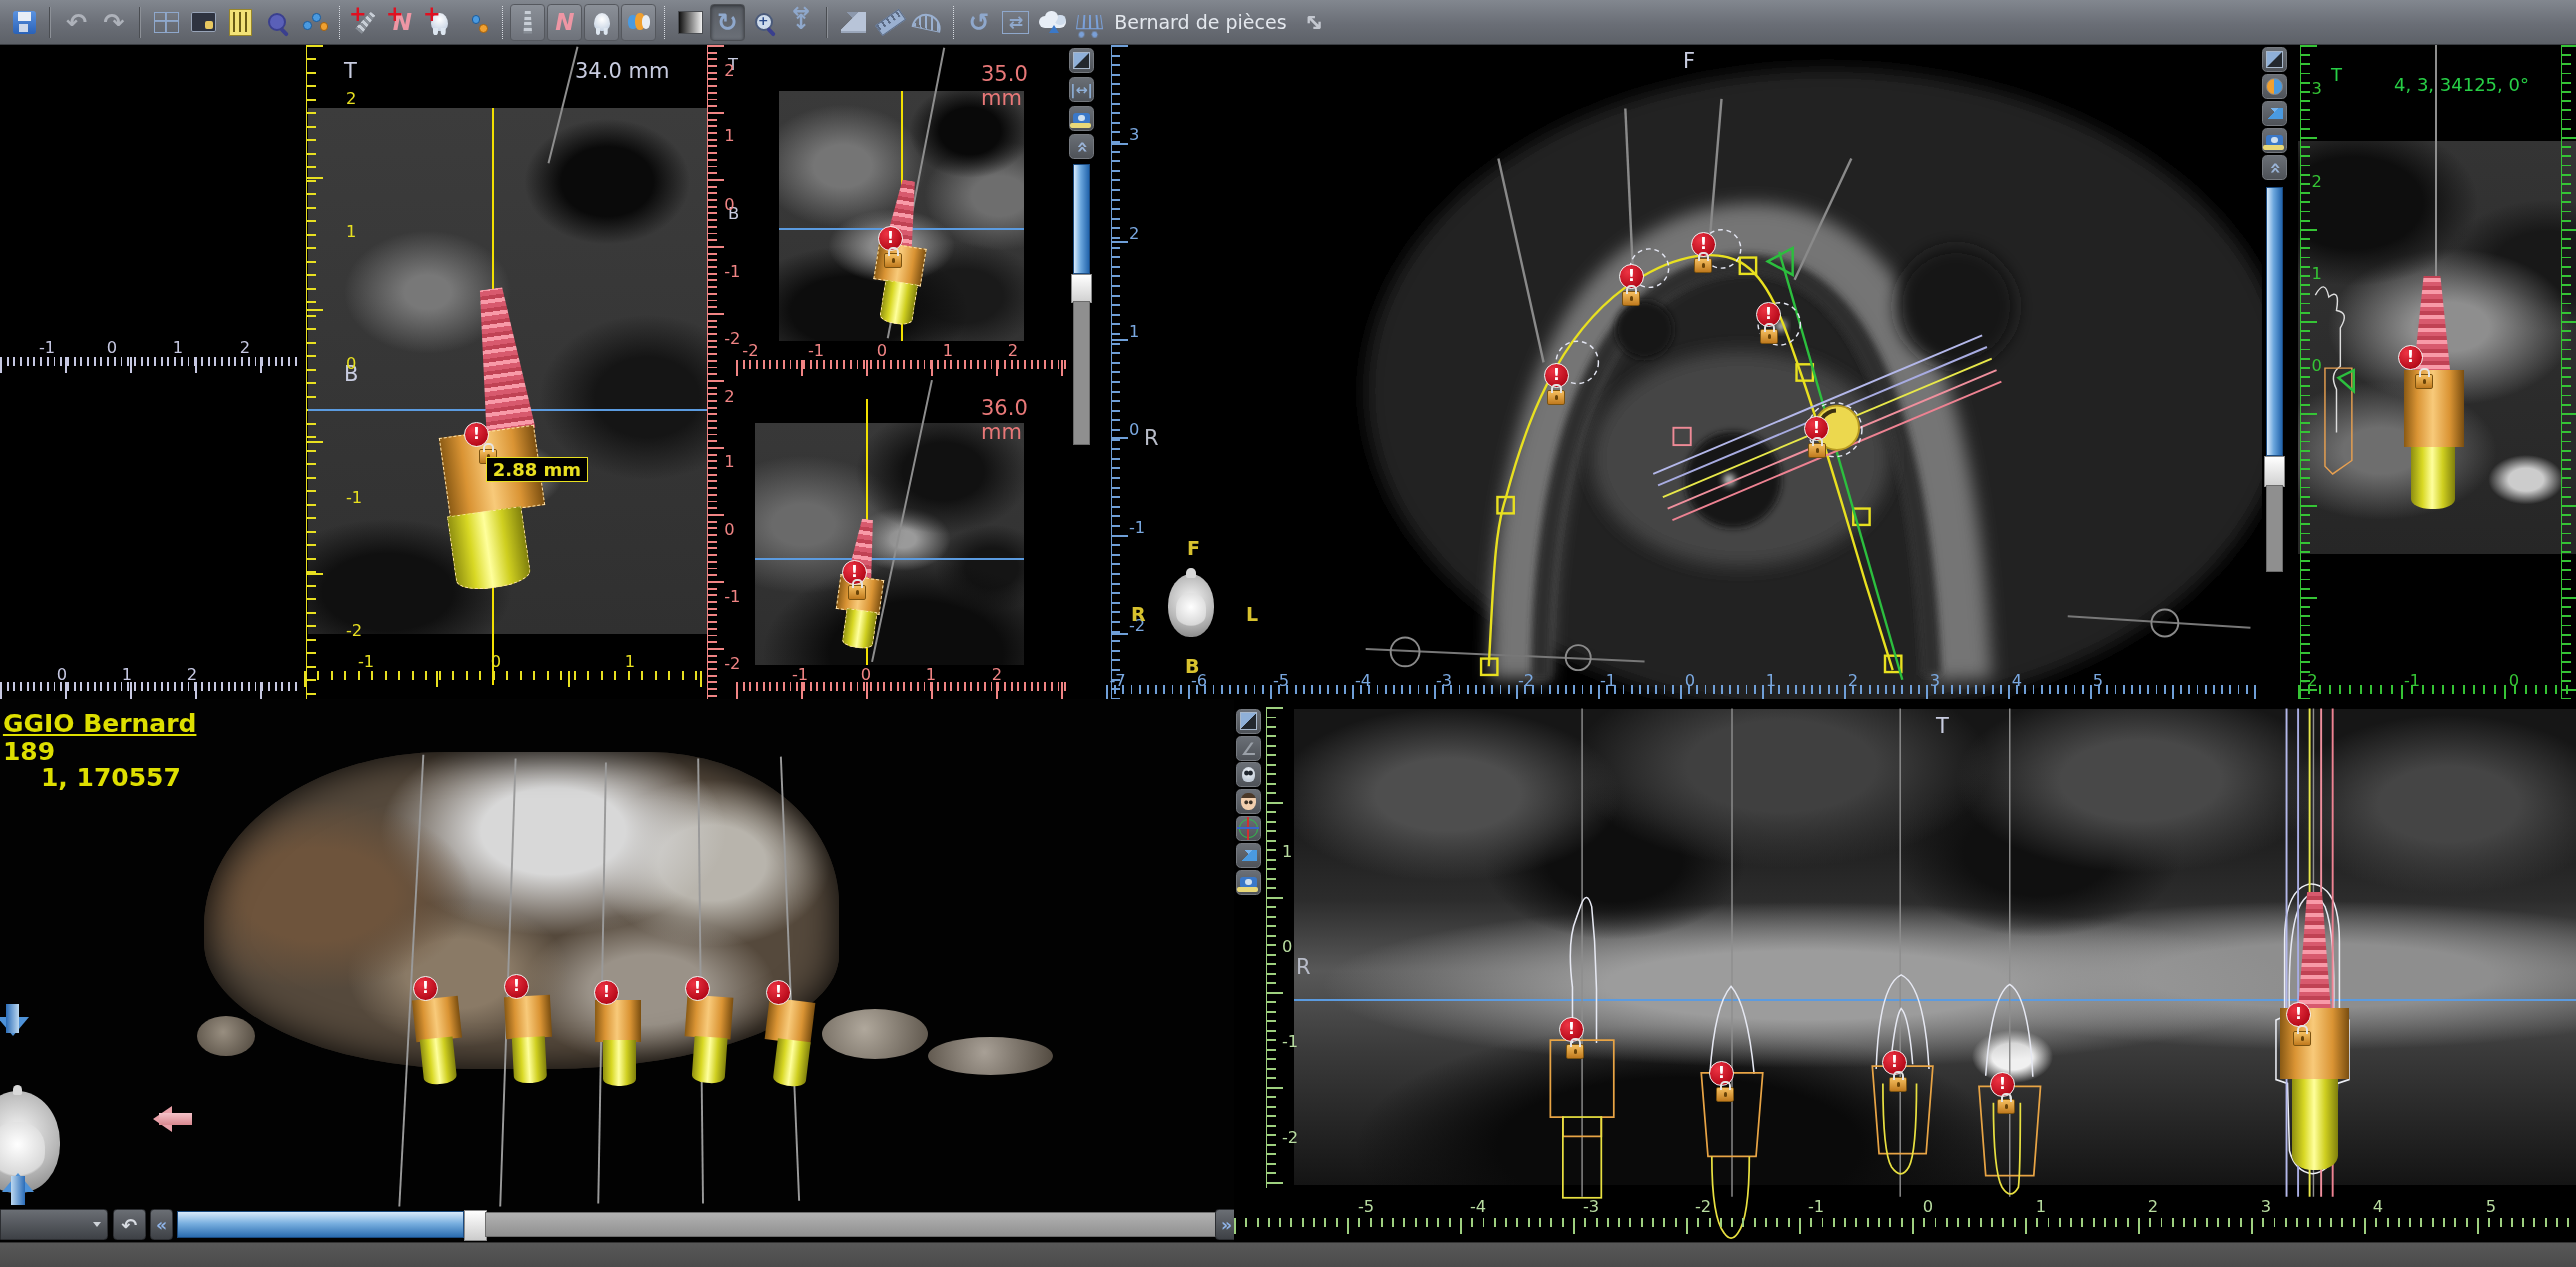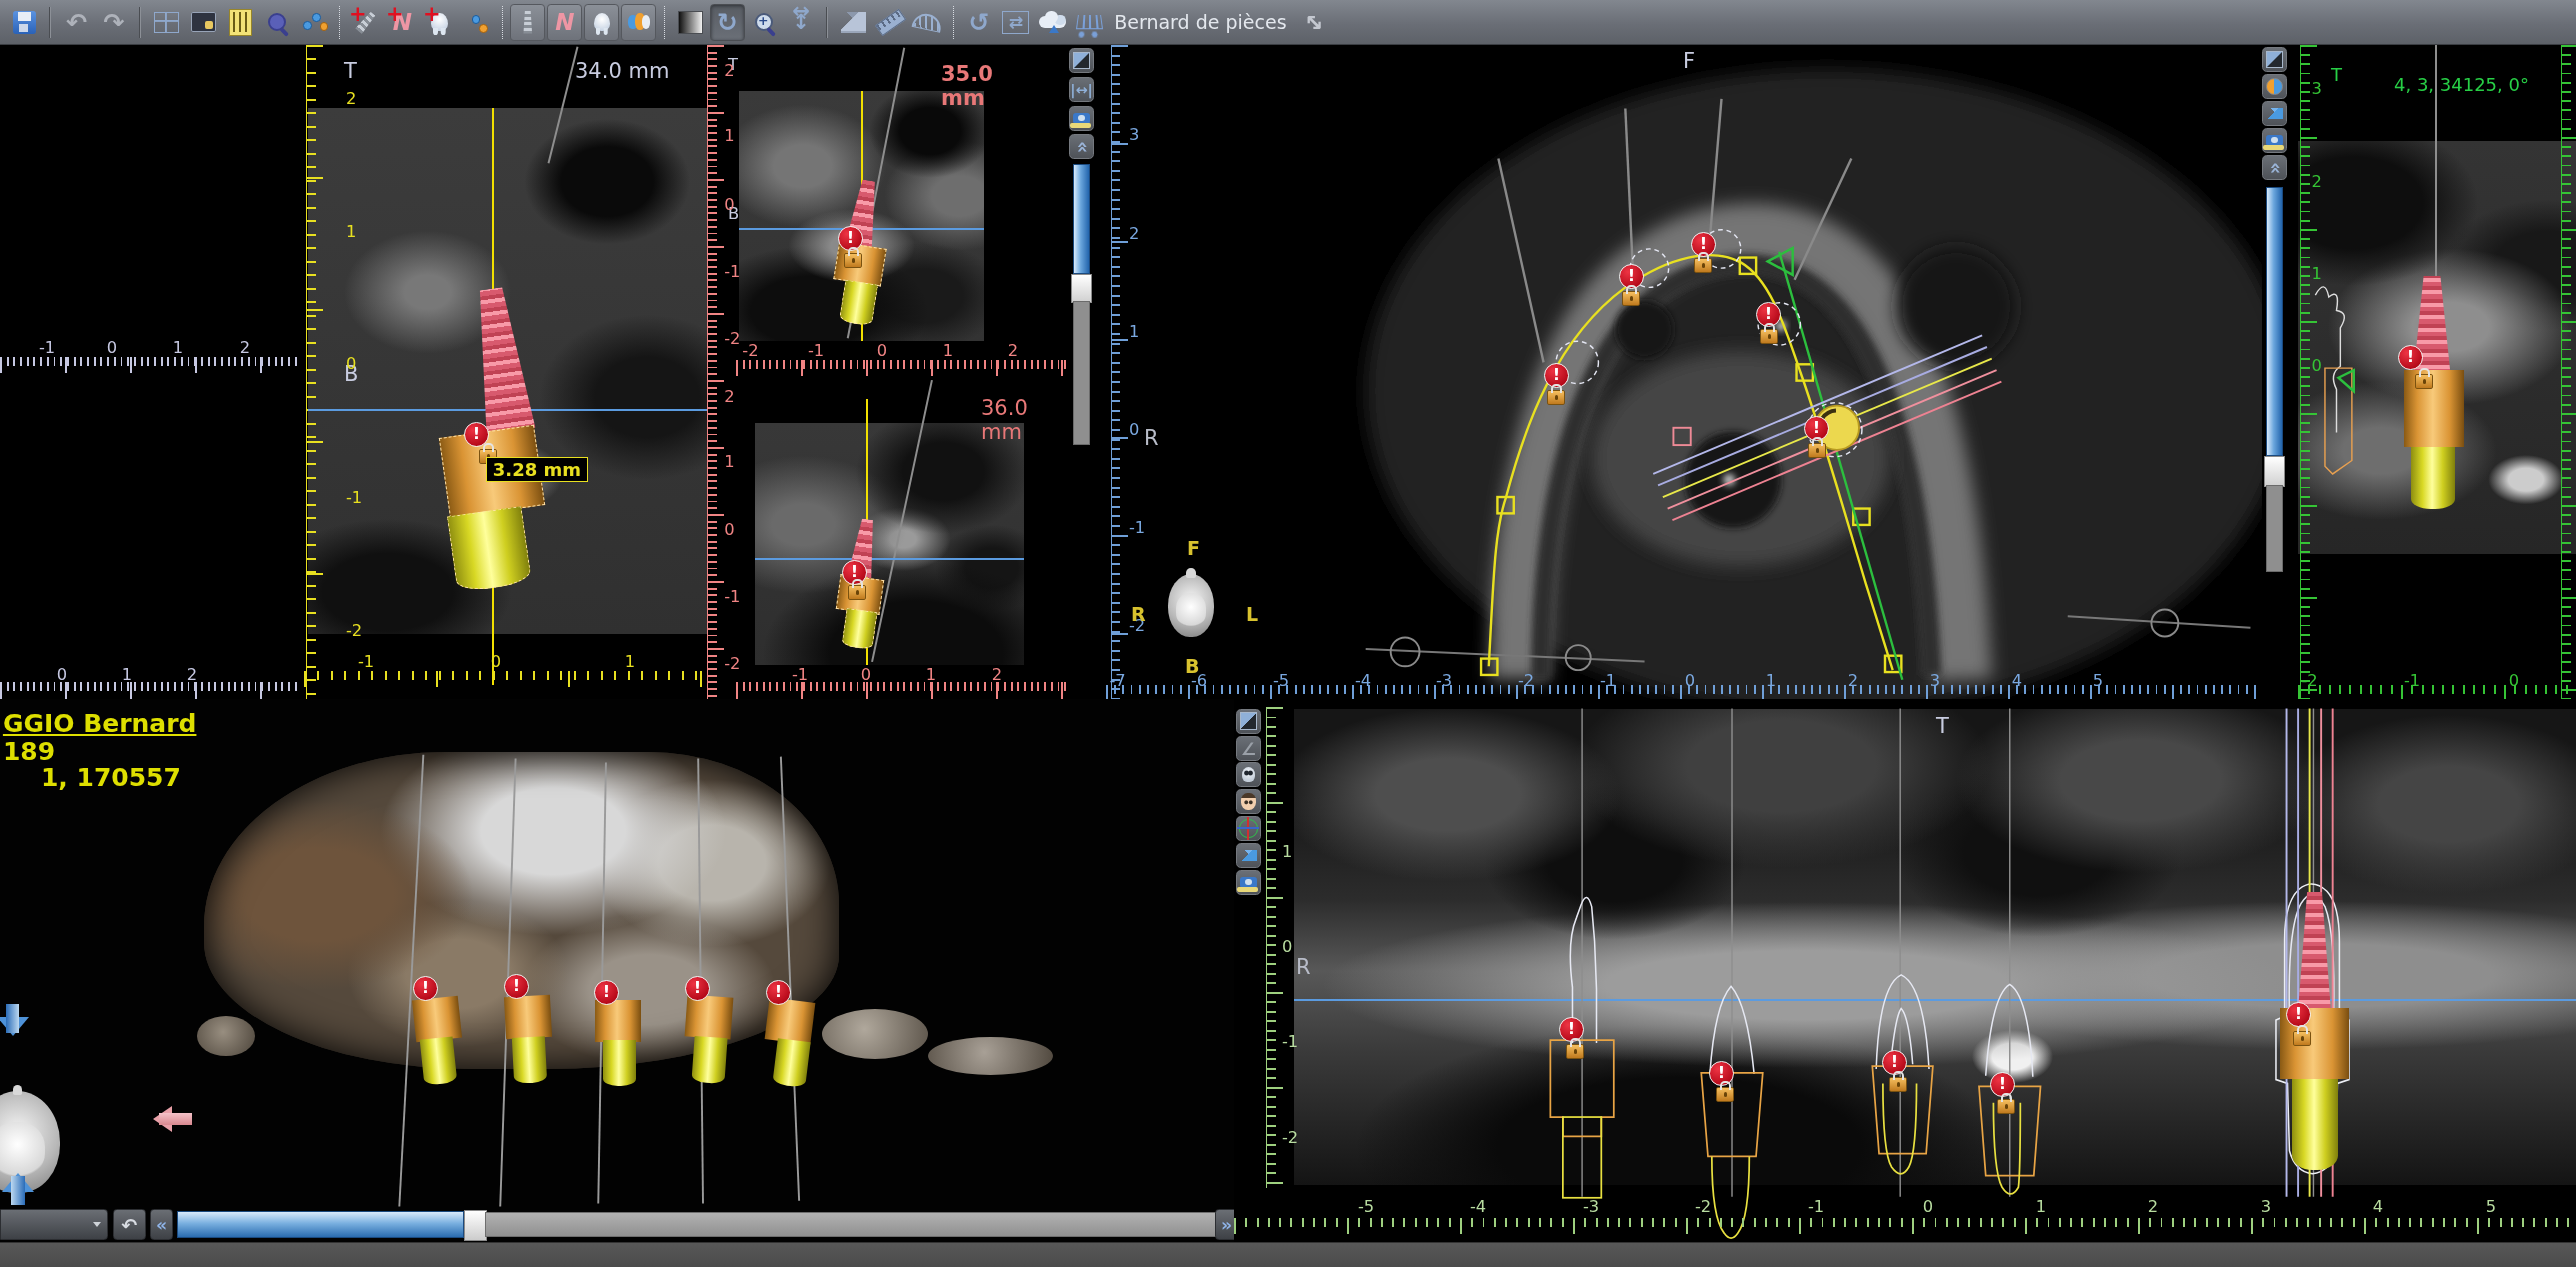--- a/index.html
+++ b/index.html
@@ -306,21 +306,21 @@
         <span class="rlv" style="top: 452px;">-1</span>
         <span class="rlv" style="top: 585px;">-2</span>
       </div>
     <div class="grayline" style="left:258px;top:0;width:1.9px;height:120px;transform:rotate(14deg);"></div>
     <div class="vline" style="left:188px;top:63px;height:577px;"></div>
     <div class="hline" style="left:3.8px;top:364px;width:399px;"></div>
     <div class="screw" style="left:169px;top:243px;width:56px;height:144px;transform:rotate(-8deg);"></div>
     <div class="warn" style="left:160px;top:377px;"></div>
     <div class="lock" style="left:175px;top:404px;"></div>
     <div class="abut dash" style="left:140px;top:386px;width:96px;height:81px;transform:rotate(-8deg);"></div>
-    <div class="measure-tag" style="left:182px;top:412px;">3.28 mm</div>
+    <div class="measure-tag" style="left:182px;top:412px;">2.88 mm</div>
     <div class="cyl dash" style="left:148px;top:466px;width:75px;height:77px;transform:rotate(-8deg);"></div>
   </div>
   <div class="hr" style="left:304px;top:652px;width:403px;height:33px;--c:#e8e020;--min:13.5px;--maj:132px;--toff:19px;">
     <div>
         <span class="rl" style="left: 62px;">-1</span>
         <span class="rl" style="left: 192px;">0</span>
         <span class="rl" style="left: 326px;">1</span>
       </div>
   </div>
 
@@ -337,21 +337,21 @@
       </div>
     <div class="abs" style="left:9.6px;top:0;--c:#f08484;">
         <span class="rlv" style="--lx: 9.6px; top: 351px;">2</span>
         <span class="rlv" style="--lx: 9.6px; top: 416px;">1</span>
         <span class="rlv" style="--lx: 9.6px; top: 484px;">0</span>
         <span class="rlv" style="--lx: 9.6px; top: 551px;">-1</span>
         <span class="rlv" style="--lx: 9.6px; top: 618px;">-2</span>
       </div>
   </div>
 
-  <div class="abs" style="left:696px;top:45px;width:330px;height:296px;font-weight:bold;">
+  <div class="abs" style="left:736px;top:45px;width:330px;height:296px;">
     <div class="ct ctx1" style="left:43px;top:46px;width:245px;height:250px;"></div>
     <span class="viewlabel redlabel" style="left:245px;top:17.3px;">35.0 mm</span>
     <div class="grayline" style="left:179px;top:0;width:1.9px;height:296px;transform:rotate(11deg);"></div>
     <div class="vline" style="left:165px;top:46px;height:250px;"></div>
     <div class="hline" style="left:43px;top:183px;width:245px;"></div>
     <div class="screw" style="left:152px;top:135px;width:31px;height:67px;transform:rotate(9deg);"></div>
     <div class="warn" style="left:142px;top:181px;"></div>
     <div class="lock" style="left:148px;top:208px;"></div>
     <div class="abut dash" style="left:140px;top:200px;width:48px;height:38px;transform:rotate(9deg);"></div>
     <div class="cyl dash" style="left:146px;top:237px;width:33px;height:42px;transform:rotate(9deg);"></div>

